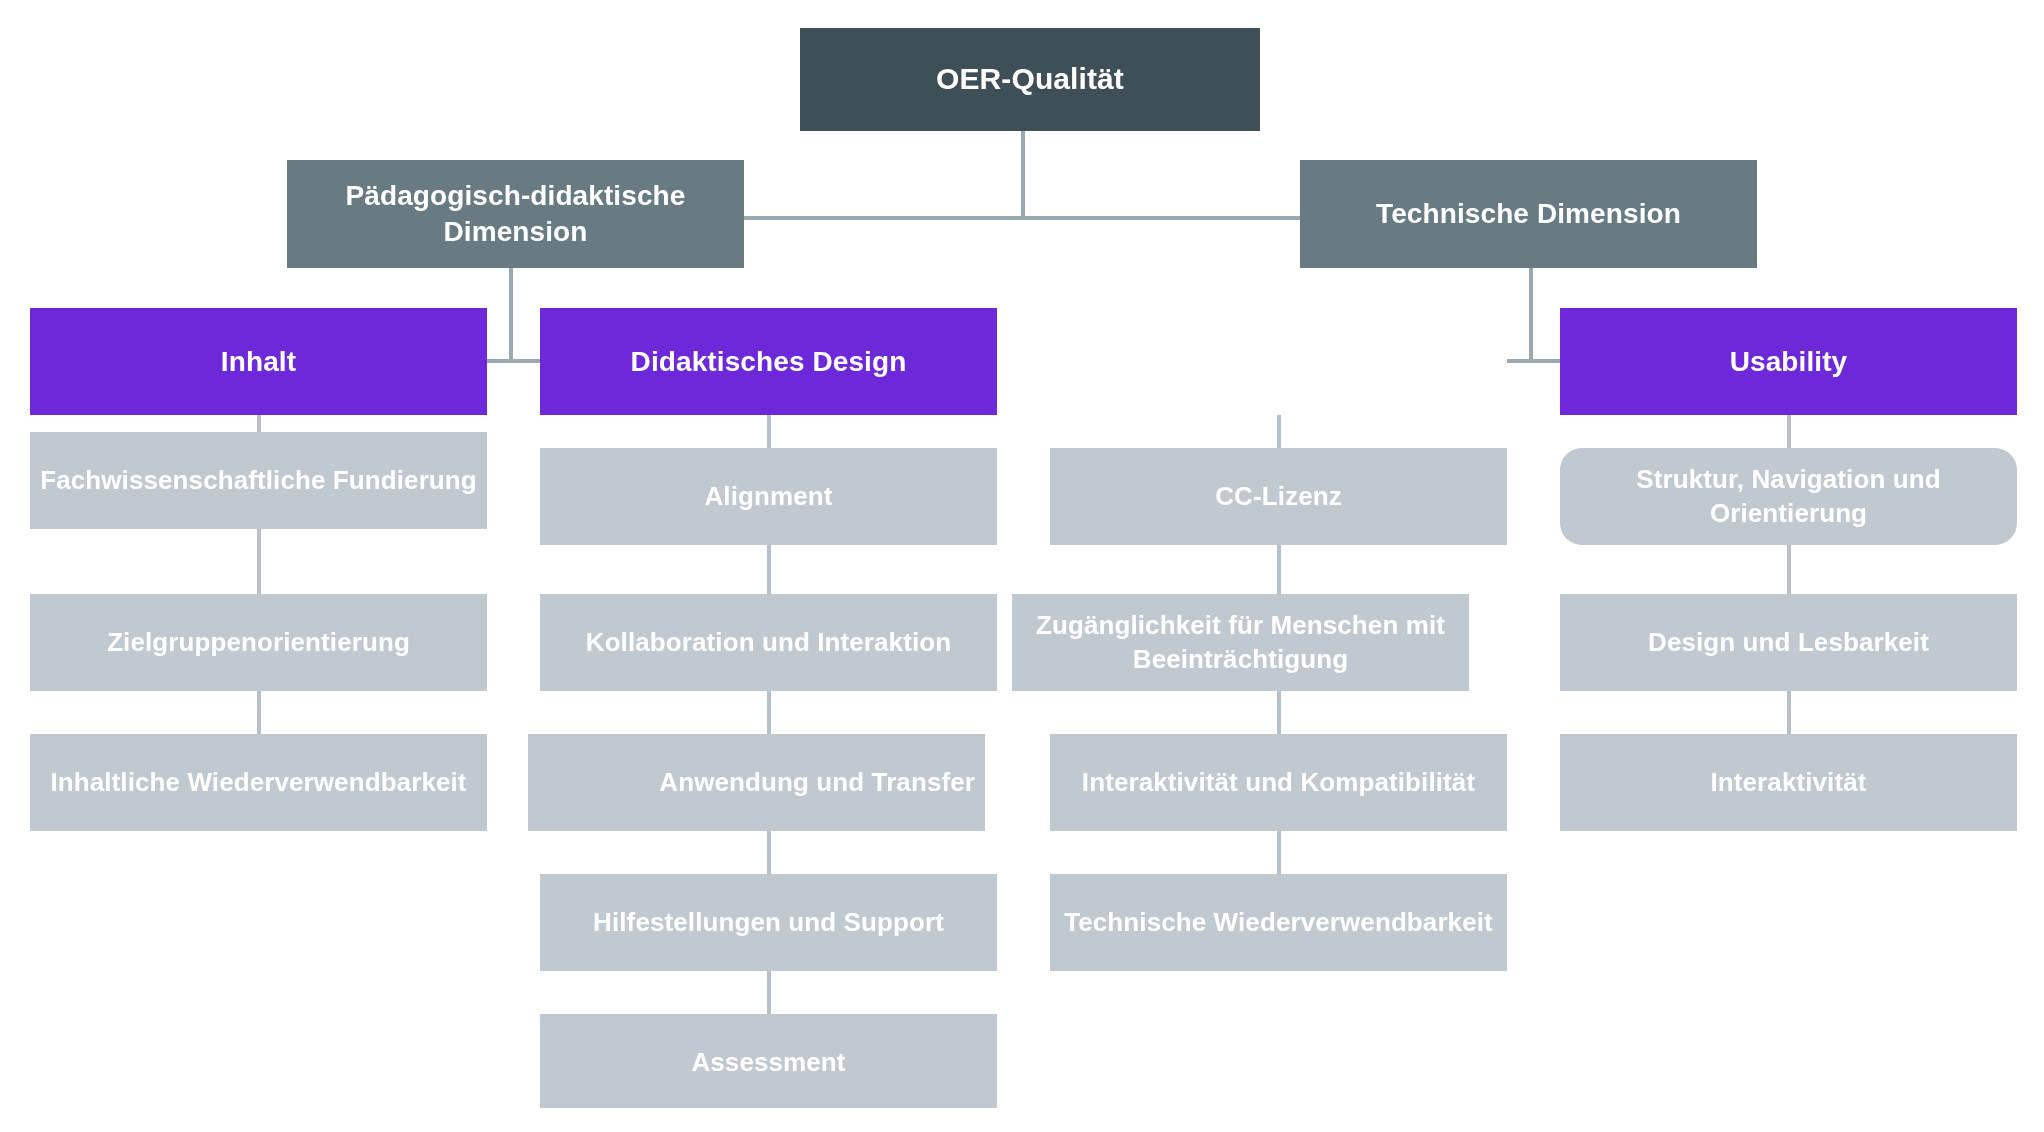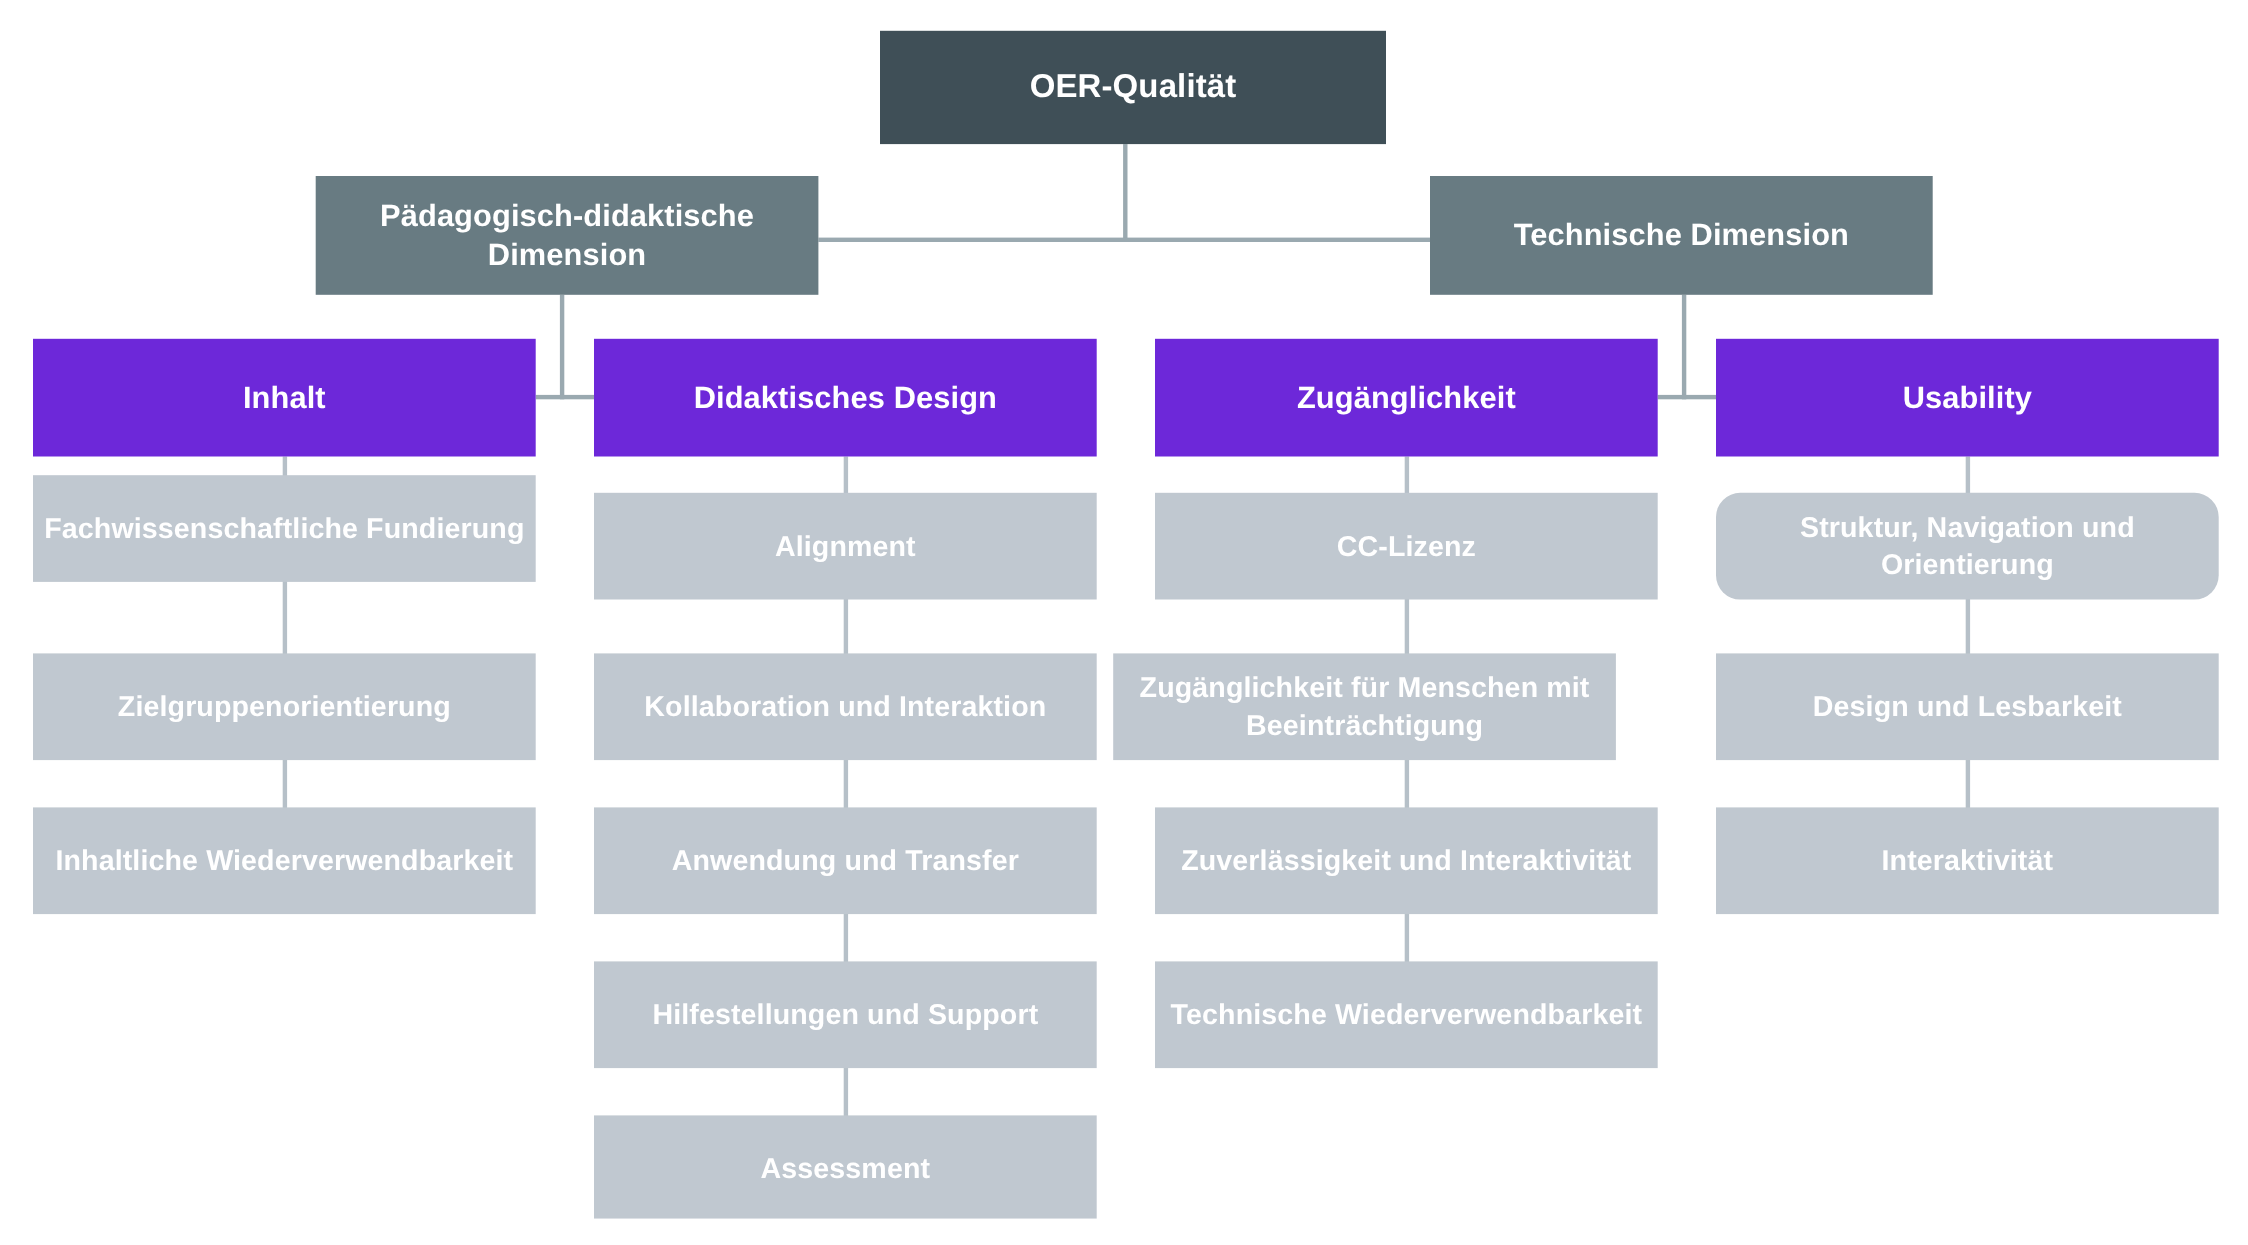--- a/index.html
+++ b/index.html
@@ -85,61 +85,58 @@
   <div class="node level-dim" style="left:1300px; top:160px; width:457px; height:108px;">
     <span>Technische Dimension</span>
   </div>
 
   <div class="node level-cat" style="left:30px; top:308px; width:457px; height:107px;">
     <span>Inhalt</span>
   </div>
   <div class="node level-cat" style="left:540px; top:308px; width:457px; height:107px;">
     <span>Didaktisches Design</span>
   </div>
-  <div class="node level-cat" style="left:1050px; top:308px; width:457px; height:107px;">
-    <span>Zugänglichkeit</span>
-  </div>
   <div class="node level-cat" style="left:1560px; top:308px; width:457px; height:107px;">
     <span>Usability</span>
   </div>
 
   <div class="node level-leaf" style="left:30px; top:432px; width:457px; height:97px;">
     <span>Fachwissenschaftliche Fundierung</span>
   </div>
   <div class="node level-leaf" style="left:30px; top:594px; width:457px; height:97px;">
     <span>Zielgruppenorientierung</span>
   </div>
   <div class="node level-leaf" style="left:30px; top:734px; width:457px; height:97px;">
     <span>Inhaltliche Wiederverwendbarkeit</span>
   </div>
 
   <div class="node level-leaf" style="left:540px; top:448px; width:457px; height:97px;">
     <span>Alignment</span>
   </div>
   <div class="node level-leaf" style="left:540px; top:594px; width:457px; height:97px;">
     <span>Kollaboration und Interaktion</span>
   </div>
-  <div class="node level-leaf" style="left:540px; top:734px; width:457px; height:97px;">
+  <div class="node level-leaf" style="left:528px; top:734px; width:457px; height:97px;justify-content:flex-end;">
     <span>Anwendung und Transfer</span>
   </div>
   <div class="node level-leaf" style="left:540px; top:874px; width:457px; height:97px;">
     <span>Hilfestellungen und Support</span>
   </div>
   <div class="node level-leaf" style="left:540px; top:1014px; width:457px; height:97px;">
     <span>Assessment</span>
   </div>
 
   <div class="node level-leaf" style="left:1050px; top:448px; width:457px; height:97px;">
     <span>CC-Lizenz</span>
   </div>
   <div class="node level-leaf" style="left:1012px; top:594px; width:457px; height:97px;">
     <span>Zugänglichkeit für Menschen mit Beeinträchtigung</span>
   </div>
   <div class="node level-leaf" style="left:1050px; top:734px; width:457px; height:97px;">
-    <span>Zuverlässigkeit und Interaktivität</span>
+    <span>Interaktivität und Kompatibilität</span>
   </div>
   <div class="node level-leaf" style="left:1050px; top:874px; width:457px; height:97px;">
     <span>Technische Wiederverwendbarkeit</span>
   </div>
 
   <div class="node level-leaf" style="left:1560px; top:448px; width:457px; height:97px;border-radius:22px;">
     <span>Struktur, Navigation und Orientierung</span>
   </div>
   <div class="node level-leaf" style="left:1560px; top:594px; width:457px; height:97px;">
     <span>Design und Lesbarkeit</span>

